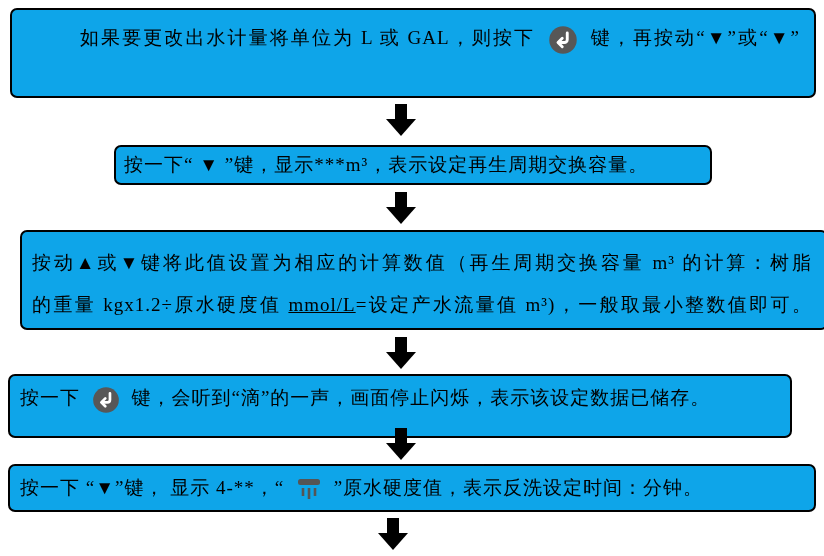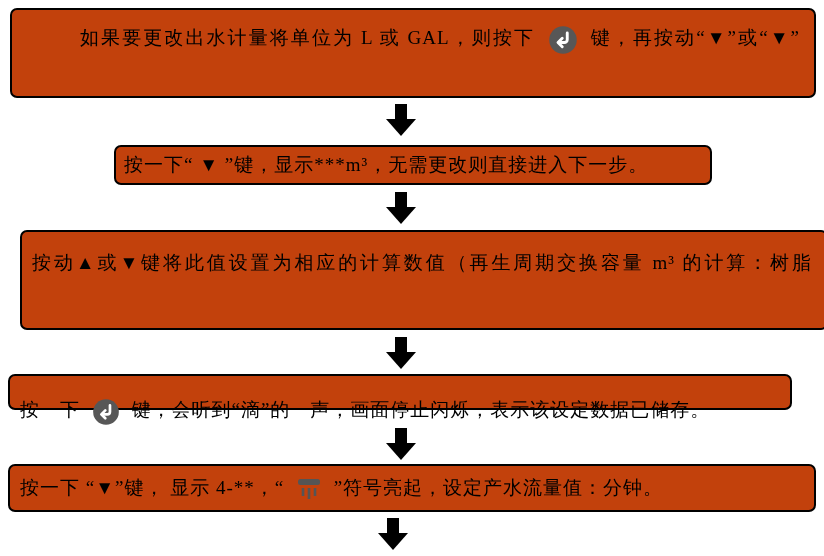--- a/index.html
+++ b/index.html
@@ -8,37 +8,37 @@
     position:relative;
     background:#ffffff;
     font-family:"Liberation Serif","DejaVu Serif",serif;
     color:#000;
     overflow:hidden;
   }
   .box {
     position:absolute;
     border:2px solid #000;
     border-radius:7px;
-    background:#c2410c;
+    background:#0ea5e9;
     font-size:19px;
     letter-spacing:1px;
   }
   .bline { white-space:nowrap; }
   .jline {
     white-space:normal;
     text-align:justify;
     text-align-last:justify;
   }
   .box1 { left:10px; top:8px; width:806px; height:90px; padding:8px 14px 0 14px; }
   .box1 .bline { line-height:40px; }
   .box1 .indent { padding-left:54px; }
   .box2 { left:114px; top:145px; width:598px; height:40px; line-height:36px; padding:0 8px; }
   .box3 { left:20px; top:230px; width:808px; height:100px; padding:10px 14px 0 10px; }
   .box3 .bline { line-height:42px; }
-  .box4 { left:8px; top:374px; width:784px; height:36px; line-height:44px; padding:12px 10px; }
+  .box4 { left:8px; top:374px; width:784px; height:64px; line-height:44px; padding:0 10px; }
   .box5 { left:8px; top:464px; width:808px; height:48px; line-height:44px; padding:0 10px; }
   .key-icon {
     display:inline-block;
     vertical-align:middle;
     margin:0 6px;
     line-height:0;
   }
   .bw-icon {
     display:inline-block;
     vertical-align:middle;
@@ -74,30 +74,33 @@
     <span>键，再按动“▼”或“▼”</span>
   </div>
 </div>
 
 <div class="flow-arrow a1">
     <div class="stem"></div>
     <div class="head"></div>
   </div>
 
 <div class="box box2">
-  <span>按一下“ ▼ ”键，显示***m³，无需更改则直接进入下一步。</span>
+  <span>按一下“ ▼ ”键，显示***m³，表示设定再生周期交换容量。</span>
 </div>
 
 <div class="flow-arrow a2">
     <div class="stem"></div>
     <div class="head"></div>
   </div>
 
 <div class="box box3">
   <div class="bline jline">按动▲或▼键将此值设置为相应的计算数值（再生周期交换容量 m³ 的计算：树脂</div>
+  <div class="bline jline">
+    <span>的重量 kgx1.2÷原水硬度值 </span><span class="ul">mmol/L</span><span>=设定产水流量值 m³)，一般取最小整数值即可。</span>
+  </div>
 </div>
 
 <div class="flow-arrow a3">
     <div class="stem"></div>
     <div class="head"></div>
   </div>
 
 <div class="box box4">
   <span>按一下</span>
   <span class="key-icon"><svg viewBox="0 0 24 24" width="28" height="28">
@@ -116,19 +119,19 @@
 <div class="box box5">
   <span>按一下 “▼”键， 显示 4-**，“</span>
   <span class="bw-icon"><svg viewBox="0 0 30 24" width="30" height="24">
         <rect x="4" y="1" width="22" height="6" rx="2.5" fill="#555"></rect>
         <g stroke="#555" stroke-width="2.6">
           <line x1="9" y1="10" x2="9" y2="18"></line>
           <line x1="15" y1="10" x2="15" y2="21"></line>
           <line x1="21" y1="10" x2="21" y2="18"></line>
         </g>
       </svg></span>
-  <span>”符号亮起，设定产水流量值：分钟。</span>
+  <span>”原水硬度值，表示反洗设定时间：分钟。</span>
 </div>
 
 <div class="flow-arrow a5">
     <div class="stem"></div>
     <div class="head"></div>
   </div>
 
 </body></html>

